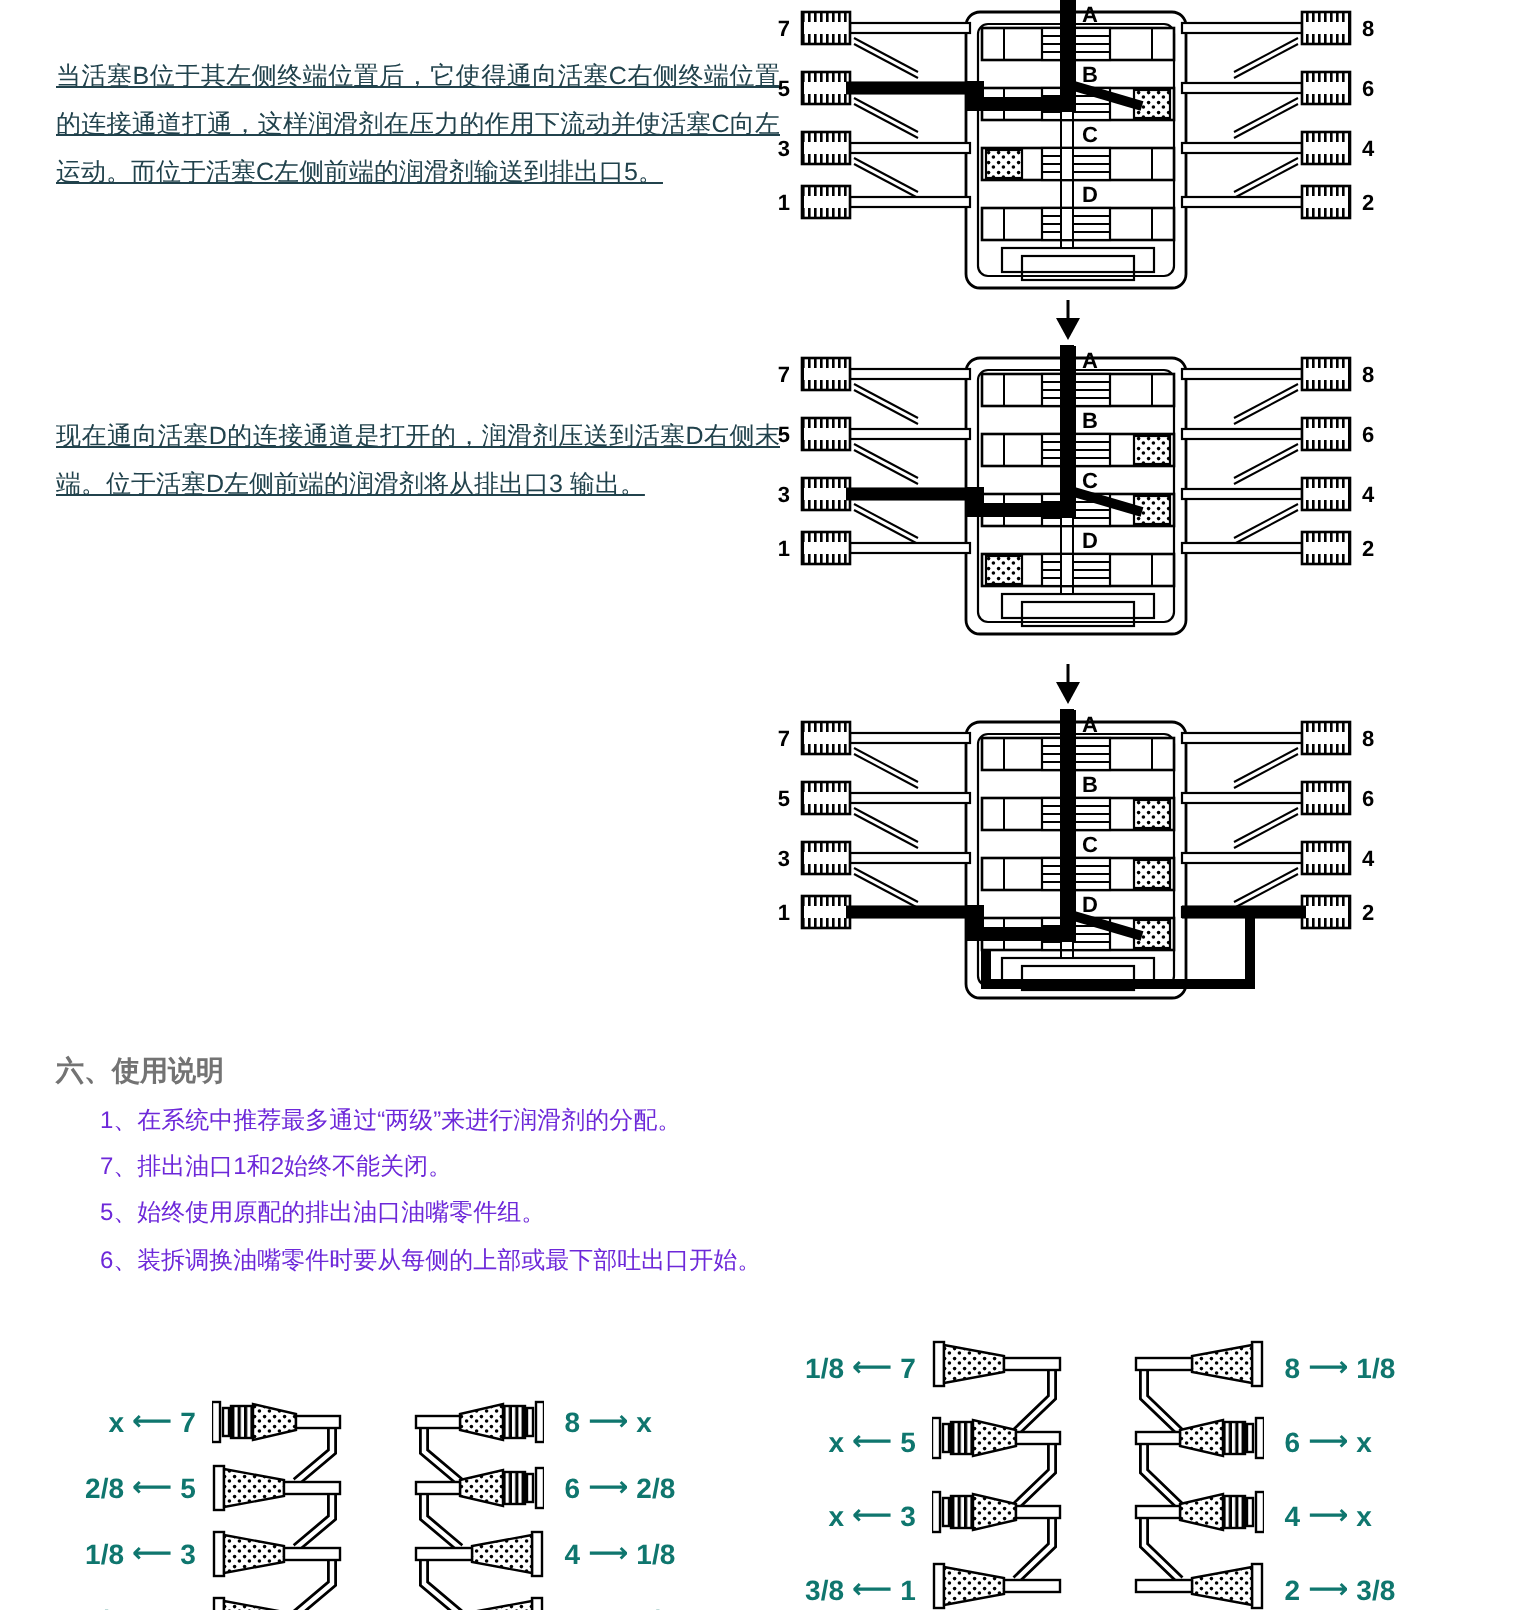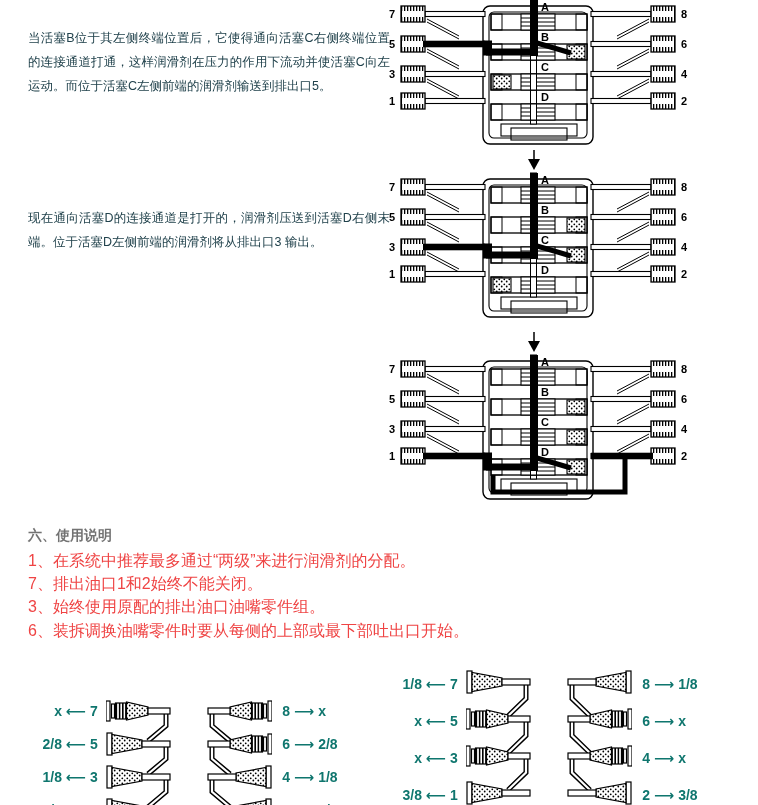--- a/index.html
+++ b/index.html
@@ -1,28 +1,28 @@
 <!DOCTYPE html>
 <html><head>
 <meta charset="utf-8">
 <style>
   html,body{margin:0;padding:0;background:#fff;}
   .page{position:relative;width:758px;height:805px;background:#fff;overflow:hidden;
         font-family:"Liberation Sans","DejaVu Sans",sans-serif;}
-  .para{position:absolute;margin:0;font-size:12.5px;line-height:24px;color:#21424c;text-align:justify;}
+  .para{position:absolute;margin:0;font-size:12.5px;line-height:24px;color:#21424c;text-align:justify;text-decoration:underline;}
   .p1{left:28px;top:26px;width:362px;}
   .p2{left:28px;top:206px;width:362px;}
   .p3{left:28px;top:364px;width:368px;}
   .valve{position:absolute;}
   .v1{left:383px;top:0px;}
   .v2{left:383px;top:148px;}
   .v3{left:383px;top:330px;}
   .usage-title{position:absolute;left:28px;top:527px;margin:0;font-size:14px;font-weight:bold;color:#737373;}
   .usage-list{position:absolute;left:28px;top:549px;width:726px;}
-  .usage-item{font-size:16px;line-height:23.2px;color:#ef4444;white-space:nowrap;}
+  .usage-item{font-size:12px;line-height:23.2px;color:#6d28d9;white-space:nowrap;margin-left:22px;}
   .fit-group{position:absolute;display:flex;gap:16px;}
   .fg1{left:34px;top:697px;}
   .fg2{left:394px;top:668px;}
   .fit-col{display:flex;align-items:flex-start;}
   .fit-labels{display:flex;flex-direction:column;margin-top:-3px;}
   .fit-row{display:flex;align-items:center;font-size:14px;font-weight:bold;color:#0f766e;}
   .fit-row .res{width:28px;text-align:right;}
   .fit-row .arr{padding:0 4px;font-size:14px;}
   .fit-row .prt{width:13px;text-align:left;}
   .fit-col.rightcol .res{text-align:left;}
@@ -347,21 +347,21 @@
       <g>
         <line x1="151" y1="2" x2="151" y2="12" stroke="#000" stroke-width="1.5"></line>
         <polygon points="145,11 157,11 151,22" fill="#000"></polygon>
       </g>
     </svg>
 
   <h3 class="usage-title">六、使用说明</h3>
   <div class="usage-list">
       <div class="usage-item">1、在系统中推荐最多通过“两级”来进行润滑剂的分配。</div>
       <div class="usage-item">7、排出油口1和2始终不能关闭。</div>
-      <div class="usage-item">3、始终使用原配的排出油口油嘴零件组。</div>
+      <div class="usage-item">5、始终使用原配的排出油口油嘴零件组。</div>
       <div class="usage-item">6、装拆调换油嘴零件时要从每侧的上部或最下部吐出口开始。</div>
     </div>
 
   <div class="fit-group fg1">
       <div class="fit-col">
         <div class="fit-labels">
           <div class="fit-row" style="height: 33px;">
             <span class="res">x</span>
             <span class="arr">⟵</span>
             <span class="prt">7</span>

